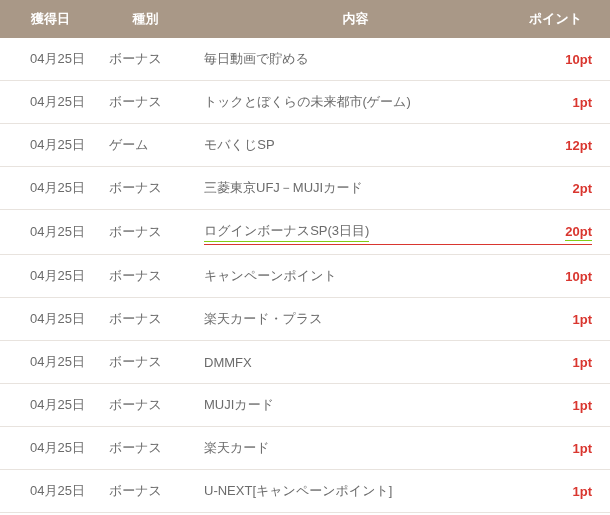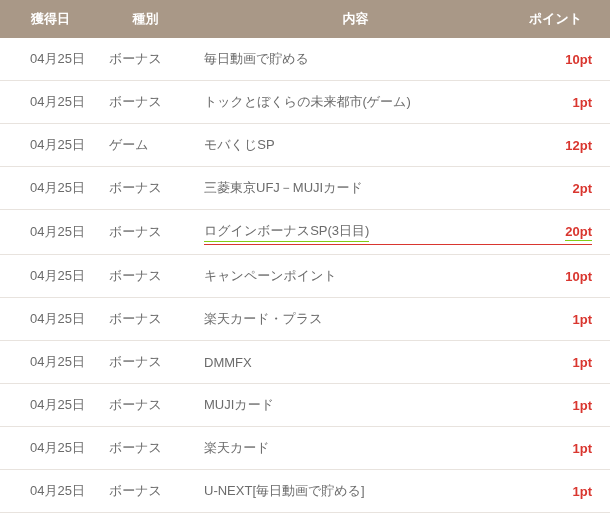--- a/index.html
+++ b/index.html
@@ -162,21 +162,21 @@
         </tr>
         <tr>
           <td class="date">04月25日</td>
           <td class="kind">ボーナス</td>
           <td class="desc"><span>楽天カード</span></td>
           <td class="points"><span>1pt</span></td>
         </tr>
         <tr>
           <td class="date">04月25日</td>
           <td class="kind">ボーナス</td>
-          <td class="desc"><span>U-NEXT[毎日動画で貯める]</span></td>
+          <td class="desc"><span>U-NEXT[キャンペーンポイント]</span></td>
           <td class="points"><span>1pt</span></td>
         </tr>
         <tr>
           <td class="date">04月25日</td>
           <td class="kind">ボーナス</td>
           <td class="desc"></td>
           <td class="points"></td>
         </tr>
       </tbody>
   </table>

